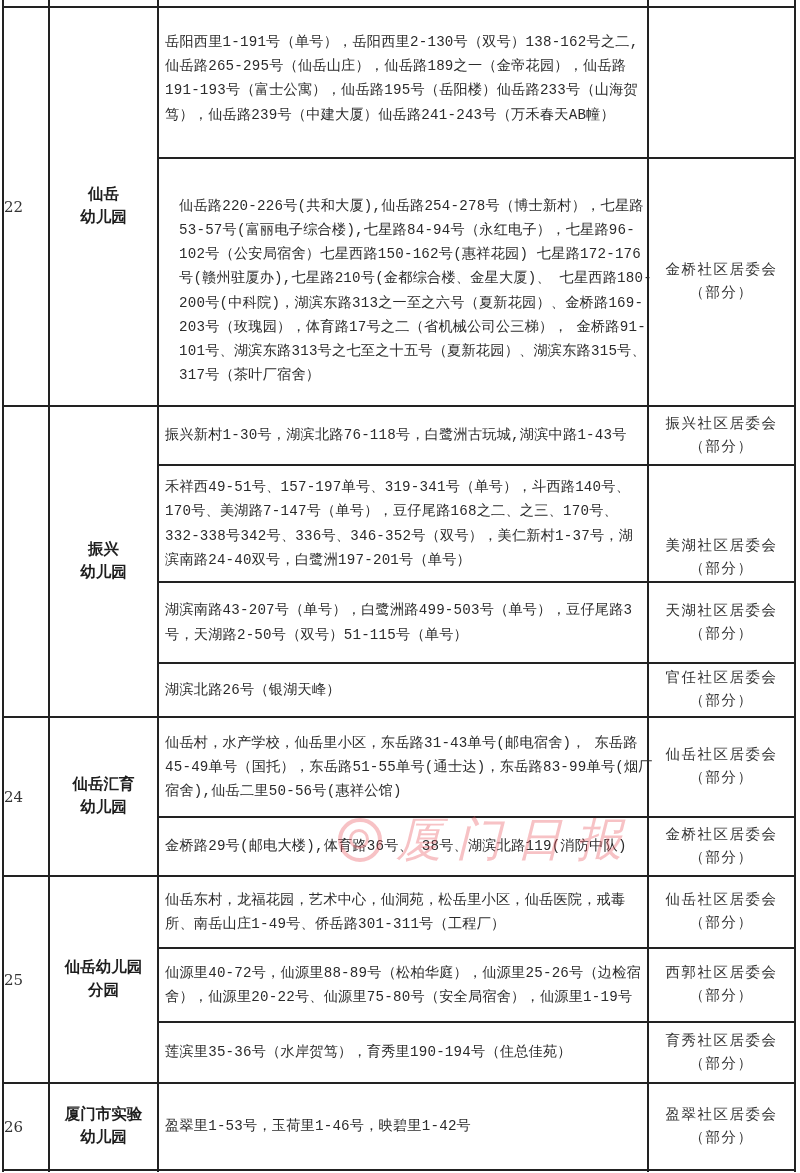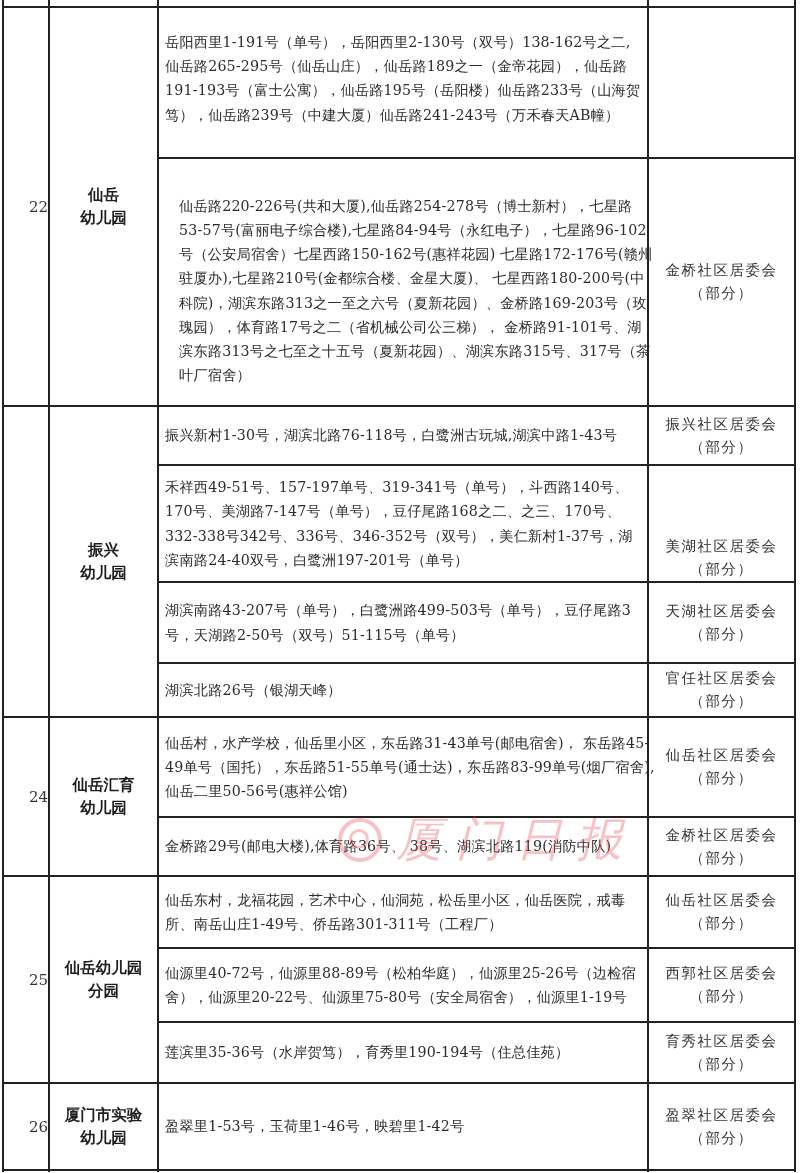--- a/index.html
+++ b/index.html
@@ -3,26 +3,26 @@
   <meta charset="utf-8">
   <style>
     html, body { margin: 0; padding: 0; background: #ffffff; }
     body { width: 800px; height: 1173px; position: relative; overflow: hidden;
            font-family: "DejaVu Serif", "Liberation Serif", serif; color: #2a2a2a; }
     .table { position: absolute; left: 2px; top: 0; width: 794px; height: 1172px; }
     .hline, .vline { position: absolute; background: #222; }
     .hline { height: 2px; }
     .vline { width: 2px; }
     .cell { position: absolute; box-sizing: border-box; display: flex; align-items: center; }
-    .num { justify-content: flex-end; font-size: 15px; color: #333; }
+    .num { justify-content: flex-start; font-size: 15px; color: #333; }
     .kname { justify-content: center; text-align: center; font-size: 15.5px; font-weight: bold; line-height: 23px; color: #1e1e1e;
              font-family: "DejaVu Sans", "Liberation Sans", sans-serif; }
     .addr { padding: 0 6px 0 6px; font-size: 14.2px; line-height: 24.2px; color: #2b2b2b; letter-spacing: 0.2px; }
     .comm { justify-content: center; text-align: center; font-size: 14.5px; line-height: 23px; color: #333; letter-spacing: 1.5px; }
-    .addr span, .comm span, .kname span { display: block; }
+    .addr span, .comm span, .kname span { display: block; font-family: Liberation Mono, monospace; }
     .watermark { position: absolute; left: 338px; top: 805px; width: 300px; height: 70px; pointer-events: none;
                  color: rgba(232, 80, 90, 0.35); font-size: 46px; font-style: italic; letter-spacing: 14px;
                  font-family: "DejaVu Serif", serif; display: flex; align-items: center; }
     .wm-logo { width: 36px; height: 36px; border: 4px solid rgba(232,80,90,0.35); border-radius: 50%; margin-right: 14px; position: relative; }
     .wm-logo::after { content: ""; position: absolute; left: 7px; top: 7px; width: 14px; height: 14px; border: 3px solid rgba(232,80,90,0.35); border-radius: 50%; }
   </style>
 </head>
 <body>
 
 <div class="table">

